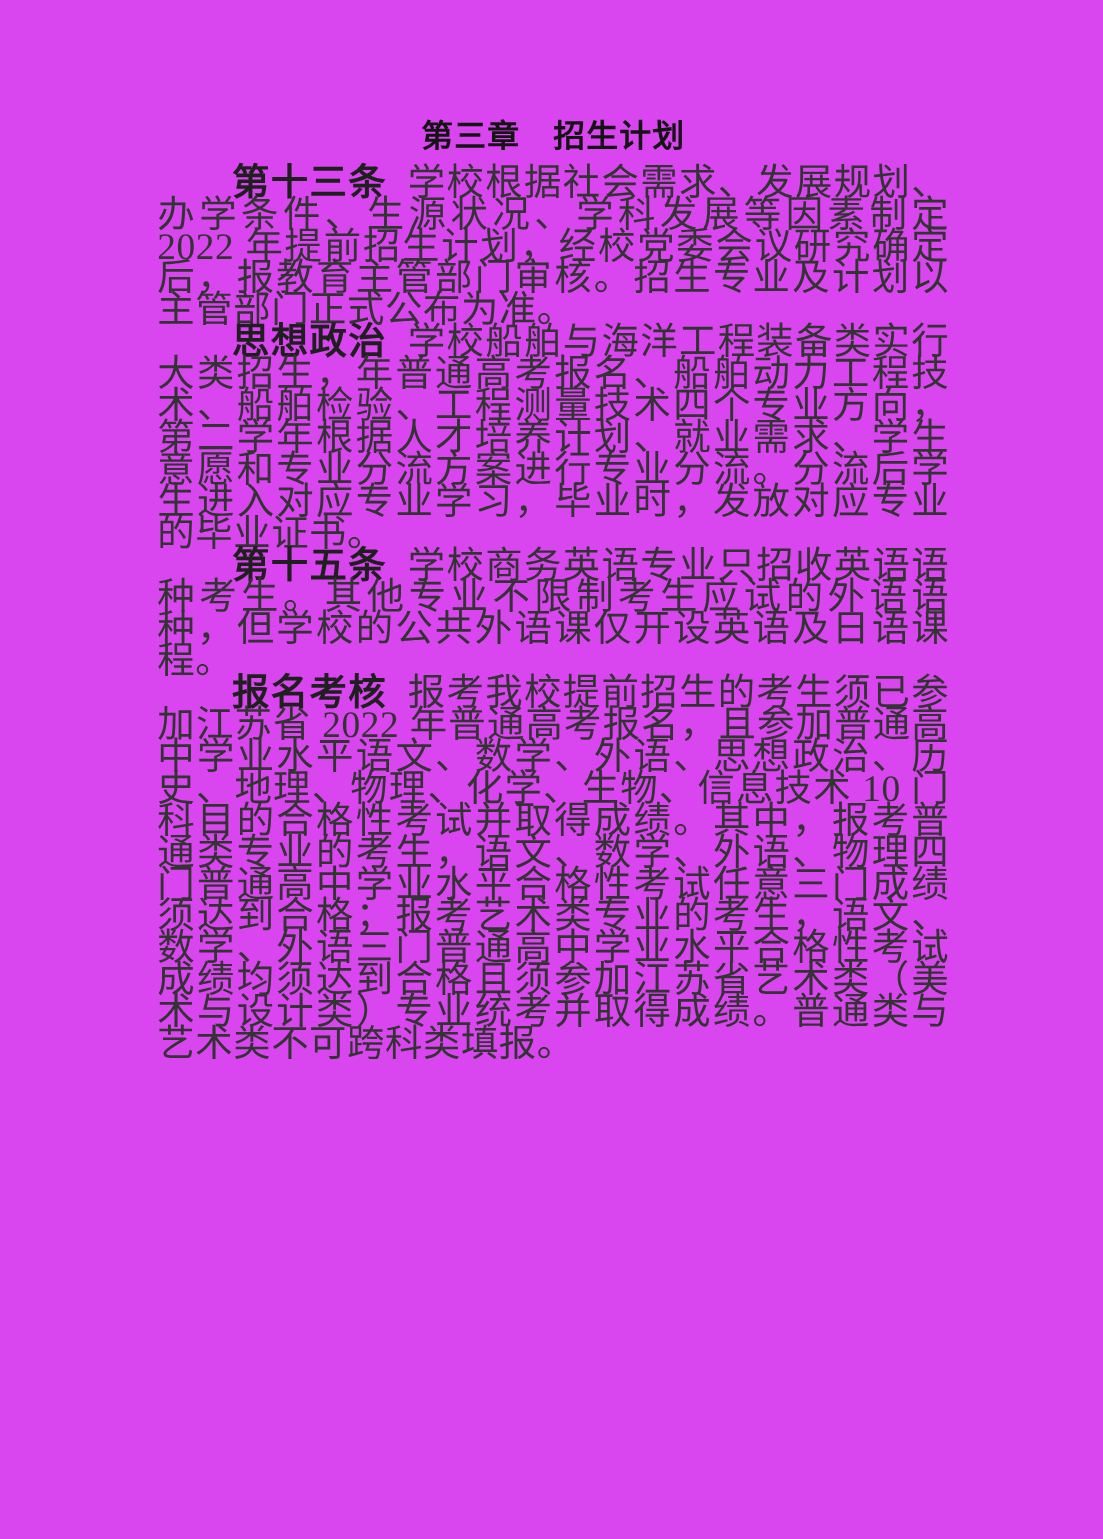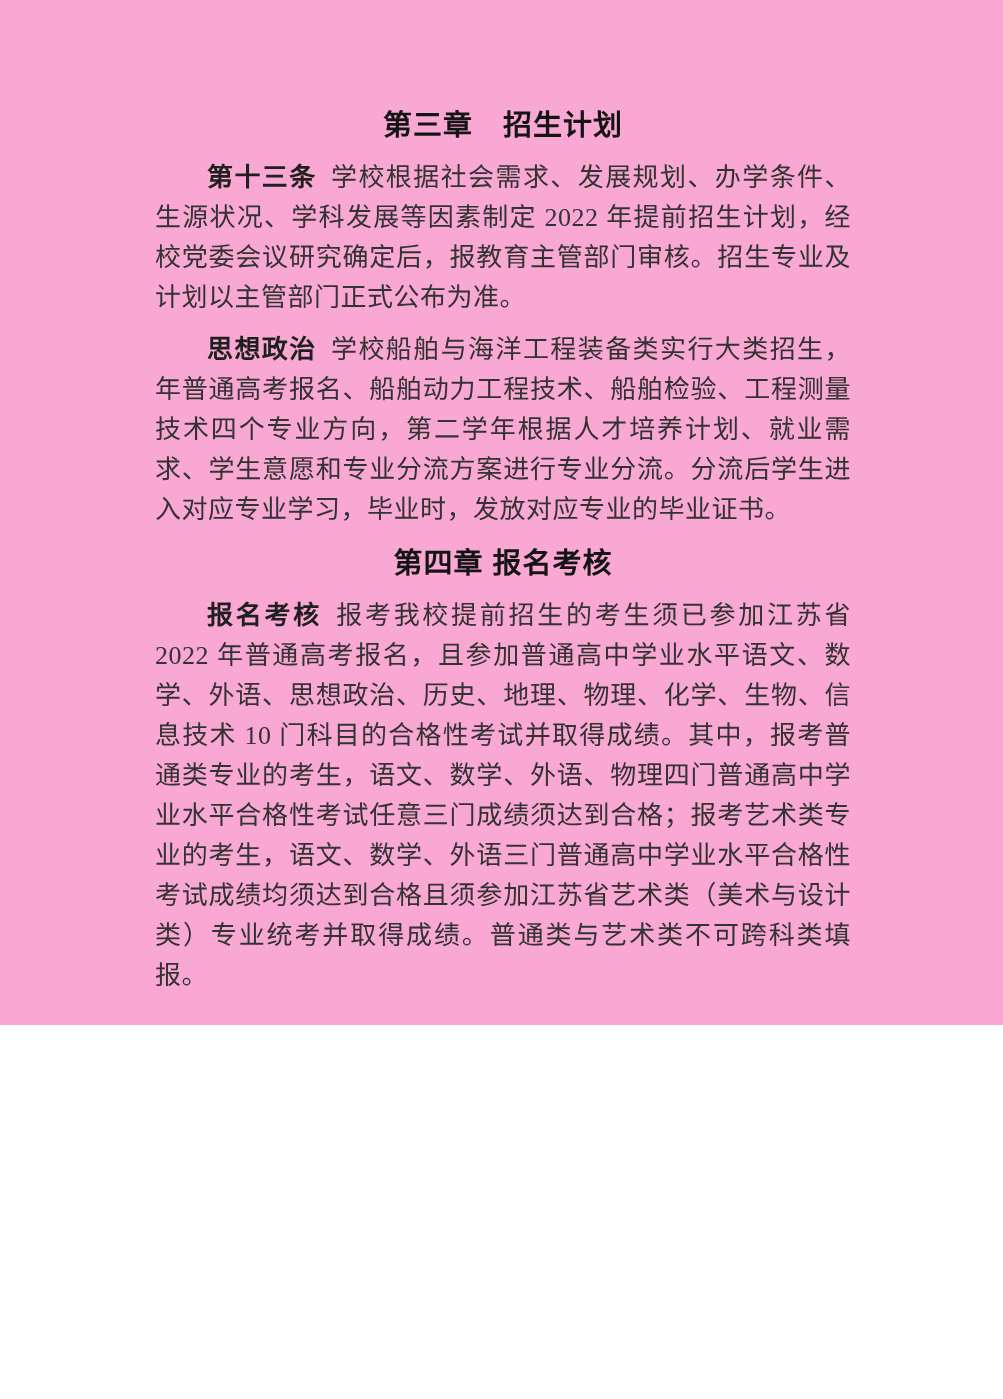--- a/index.html
+++ b/index.html
@@ -11,45 +11,45 @@
     width: 1003px;
     height: 1399px;
     position: relative;
     font-family: "Liberation Serif", "DejaVu Serif", serif;
   }
   .page {
     position: absolute;
     left: 0;
     top: 0;
     width: 1003px;
-    height: 1025px;
+    height: 1399px;
     box-sizing: border-box;
-    background: #f9a8d4;
+    background: #d946ef;
     padding: 104px 140px 40px 143px;
     color: #333333;
     overflow: hidden;
   }
   .chapter-heading {
     font-family: "Liberation Sans", "DejaVu Sans", sans-serif;
     font-weight: 700;
     font-size: 29px;
     line-height: 42px;
     color: #141414;
     text-align: center;
     margin: 0 0 6px 0;
     letter-spacing: 1px;
     white-space: pre-wrap;
   }
   .chapter-heading.second {
     margin-top: 2px;
   }
   .para {
-    margin: 12px;
-    font-size: 26px;
-    line-height: 40px;
+    margin: 0;
+    font-size: 34px;
+    line-height: 29px;
     text-align: justify;
     text-indent: 2em;
     color: #333333;
     letter-spacing: 0.5px;
   }
   .article-label {
     font-weight: 700;
     color: #1f1f1f;
     margin-right: 0.55em;
   }
@@ -58,19 +58,19 @@
 <body>
 
 <div class="page">
 
   <h2 class="chapter-heading">第三章　招生计划</h2>
 
   <p class="para"><span class="article-label">第十三条</span><span>学校根据社会需求、发展规划、办学条件、生源状况、学科发展等因素制定 2022 年提前招生计划，经校党委会议研究确定后，报教育主管部门审核。招生专业及计划以主管部门正式公布为准。</span></p>
 
   <p class="para"><span class="article-label">思想政治</span><span>学校船舶与海洋工程装备类实行大类招生，年普通高考报名、船舶动力工程技术、船舶检验、工程测量技术四个专业方向，第二学年根据人才培养计划、就业需求、学生意愿和专业分流方案进行专业分流。分流后学生进入对应专业学习，毕业时，发放对应专业的毕业证书。</span></p>
 
+  <p class="para"><span class="article-label">第十五条</span><span>学校商务英语专业只招收英语语种考生。其他专业不限制考生应试的外语语种，但学校的公共外语课仅开设英语及日语课程。</span></p>
 
-  <h2 class="chapter-heading second">第四章 报名考核</h2>
 
   <p class="para"><span class="article-label">报名考核</span><span>报考我校提前招生的考生须已参加江苏省 2022 年普通高考报名，且参加普通高中学业水平语文、数学、外语、思想政治、历史、地理、物理、化学、生物、信息技术 10 门科目的合格性考试并取得成绩。其中，报考普通类专业的考生，语文、数学、外语、物理四门普通高中学业水平合格性考试任意三门成绩须达到合格；报考艺术类专业的考生，语文、数学、外语三门普通高中学业水平合格性考试成绩均须达到合格且须参加江苏省艺术类（美术与设计类）专业统考并取得成绩。普通类与艺术类不可跨科类填报。</span></p>
 
 
 </div>
 
 </body></html>

